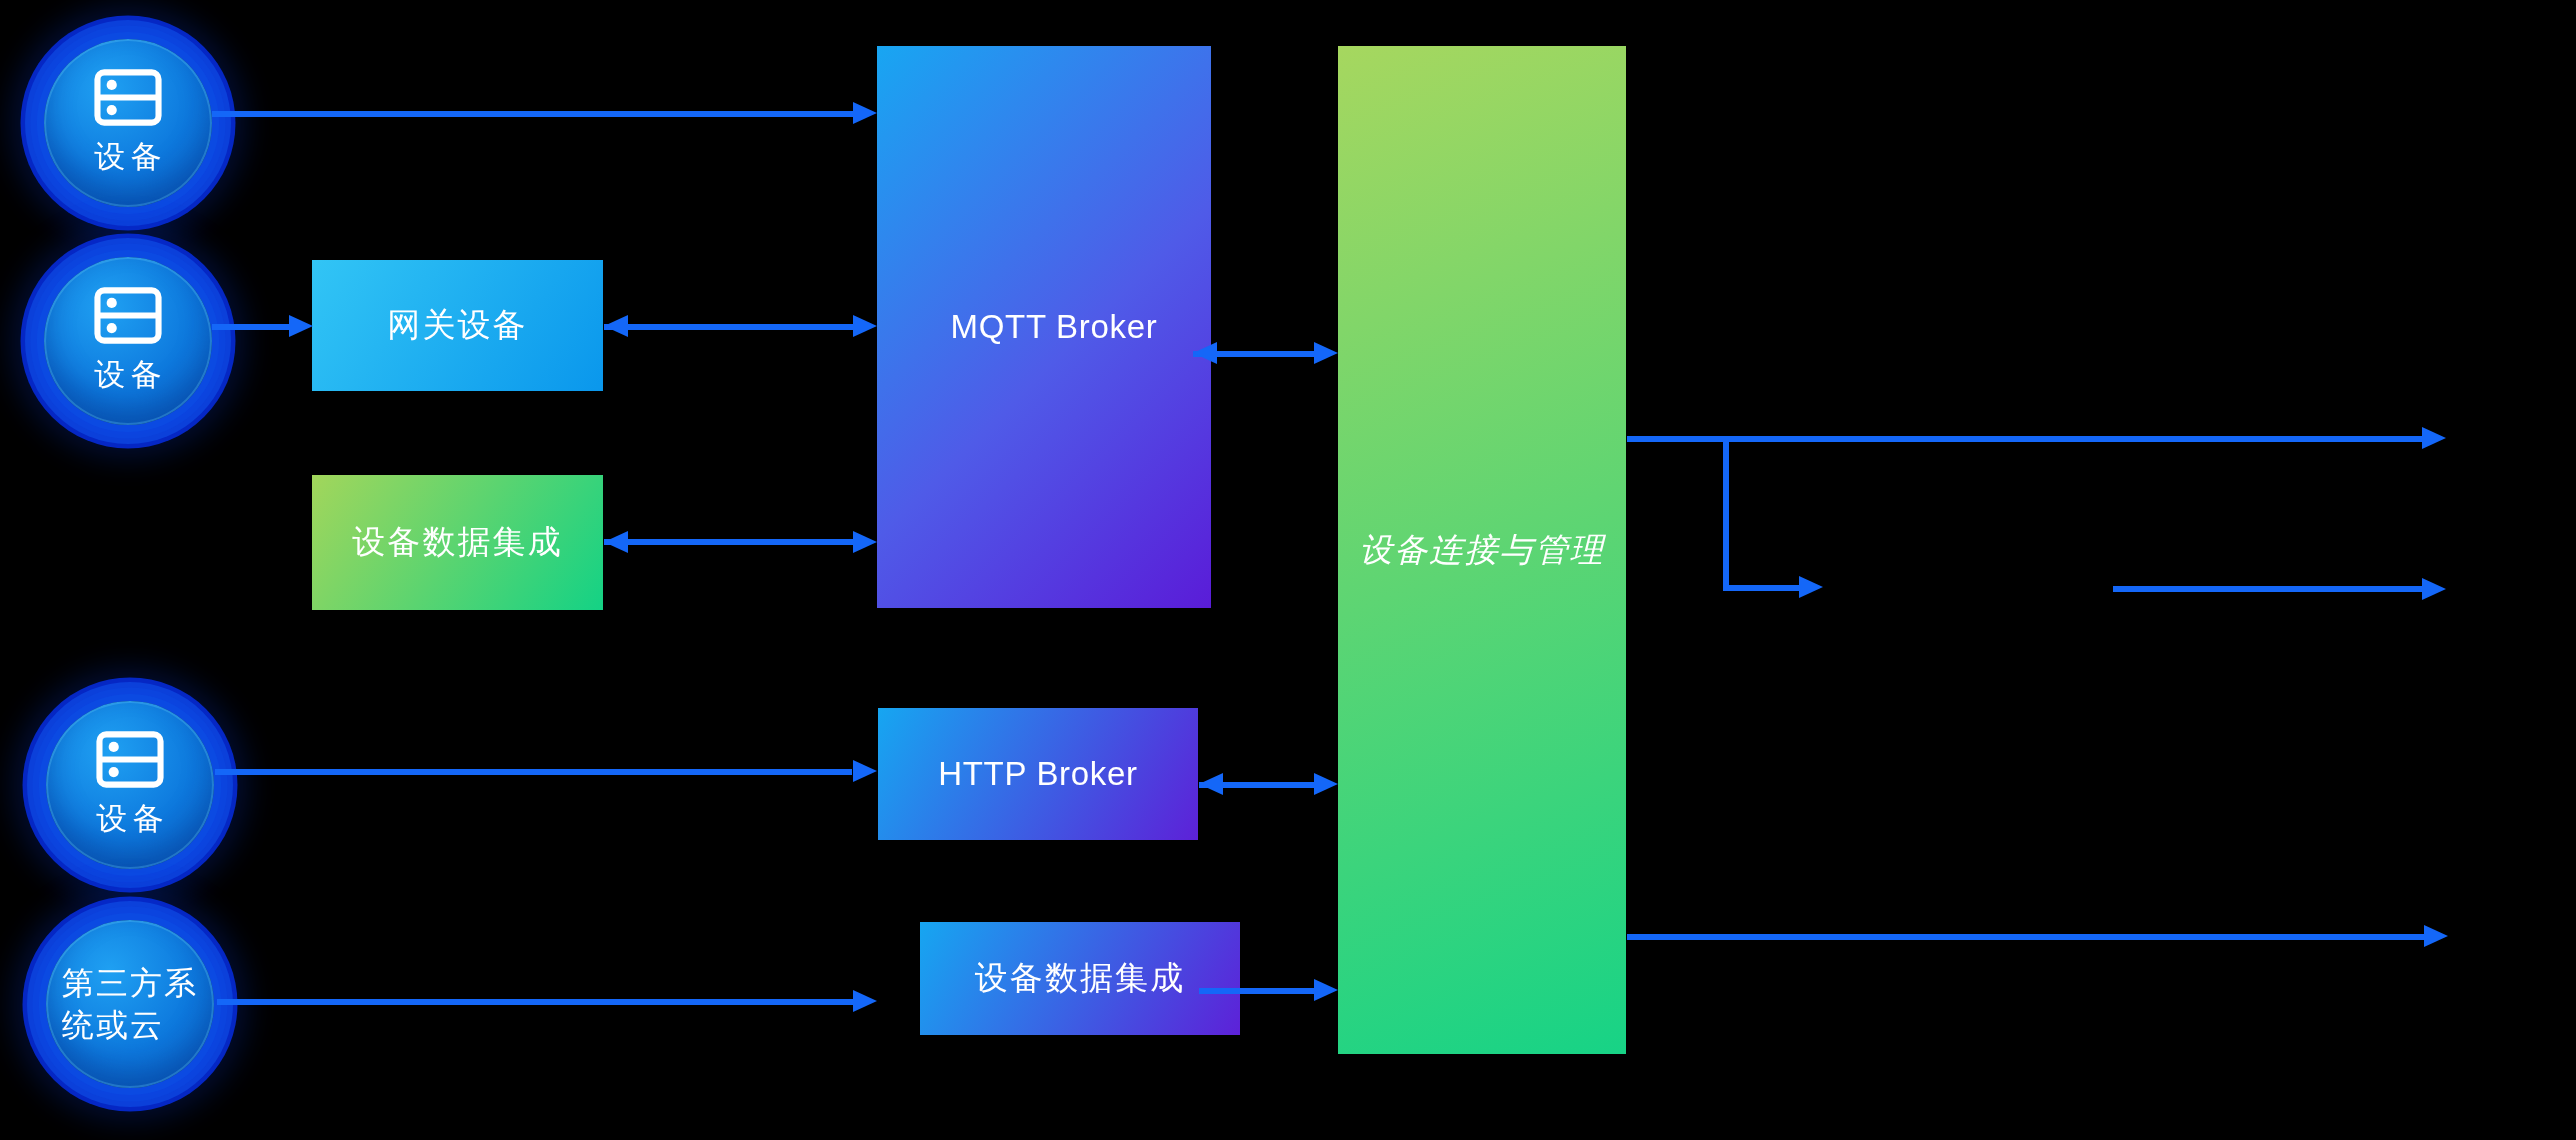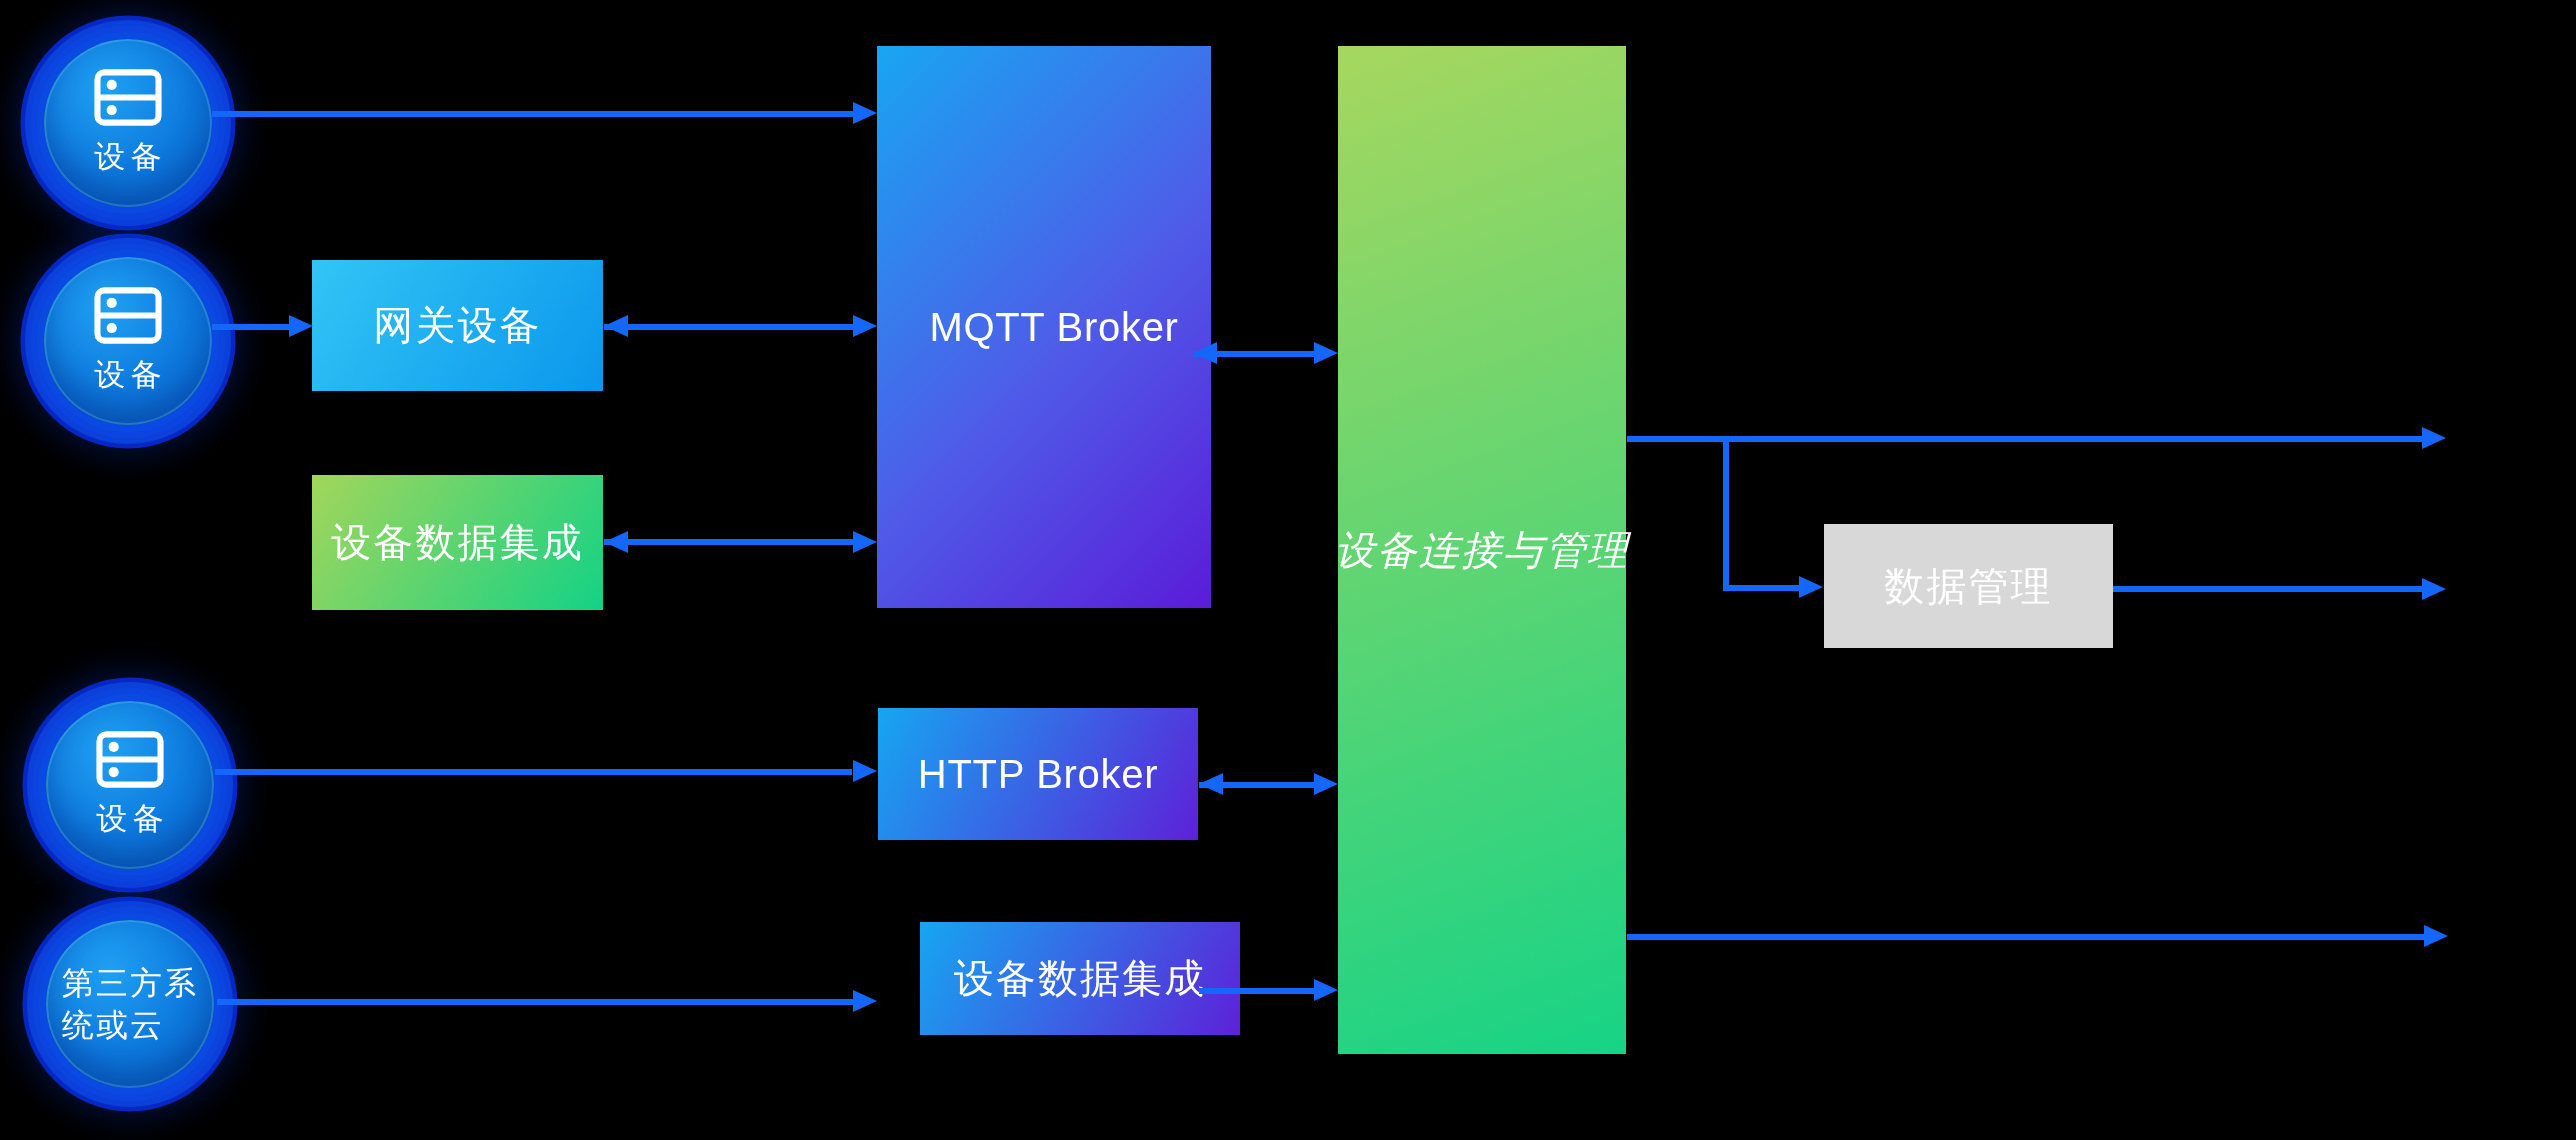--- a/index.html
+++ b/index.html
@@ -23,21 +23,21 @@
   }
   .node-label{color:#ffffff;font-size:31px;letter-spacing:5.7px;text-indent:5.7px;white-space:nowrap;}
   .node-label-2line{color:#ffffff;font-size:32px;letter-spacing:2.1px;line-height:1.32;text-align:left;}
   #node-device1{left:44px;top:39px;}
   #node-device2{left:44px;top:257px;}
   #node-device3{left:46px;top:701px;}
   #node-thirdparty{left:46px;top:920px;}
   
   .box{
     position:absolute;display:flex;align-items:center;justify-content:center;
-    color:#ffffff;font-size:40px;letter-spacing:2.1px;white-space:nowrap;
+    color:#ffffff;font-size:33px;letter-spacing:2.1px;white-space:nowrap;
   }
   #box-gateway{left:312px;top:260px;width:291px;height:131px;background:linear-gradient(125deg,#32c5f5,#0a97ec);}
   #box-simulator{left:312px;top:475px;width:291px;height:135px;background:linear-gradient(125deg,#a2d65b,#14d285);}
   #box-mqtt{left:877px;top:46px;width:314px;height:562px;background:linear-gradient(135deg,#18a6f2 0%,#4f5be8 55%,#5a1cd8 100%);letter-spacing:0.7px;padding-left:20px;}
   #box-http{left:878px;top:708px;width:320px;height:132px;background:linear-gradient(120deg,#16a6f1,#5d21d8);letter-spacing:0.7px;}
   #box-integration{left:920px;top:922px;width:320px;height:113px;background:linear-gradient(120deg,#16a6f1,#5d21d8);}
   #box-connect{left:1338px;top:46px;width:288px;height:1008px;background:linear-gradient(160deg,#a6d75f,#17d386);font-style:italic;}
   #box-datamgmt{left:1824px;top:524px;width:289px;height:124px;background:#d8d8d8;}
   
   .seg{position:absolute;background:#1467F8;}
@@ -100,23 +100,20 @@
   </div>
   <div class="box" id="box-http">
     <span>HTTP Broker</span>
   </div>
   <div class="box" id="box-integration">
     <span>设备数据集成</span>
   </div>
   <div class="box" id="box-connect">
     <span>设备连接与管理</span>
   </div>
-  <div class="box" id="box-datamgmt">
-    <span>数据管理</span>
-  </div>
 
   <div>
     <div class="seg h" style="left:212px;top:111px;width:641px;"></div>
     <div class="tri r" style="left:853px;top:102px;"></div>
   </div>
 
   <div>
     <div class="seg h" style="left:212px;top:324px;width:77px;"></div>
     <div class="tri r" style="left:289px;top:315px;"></div>
   </div>

